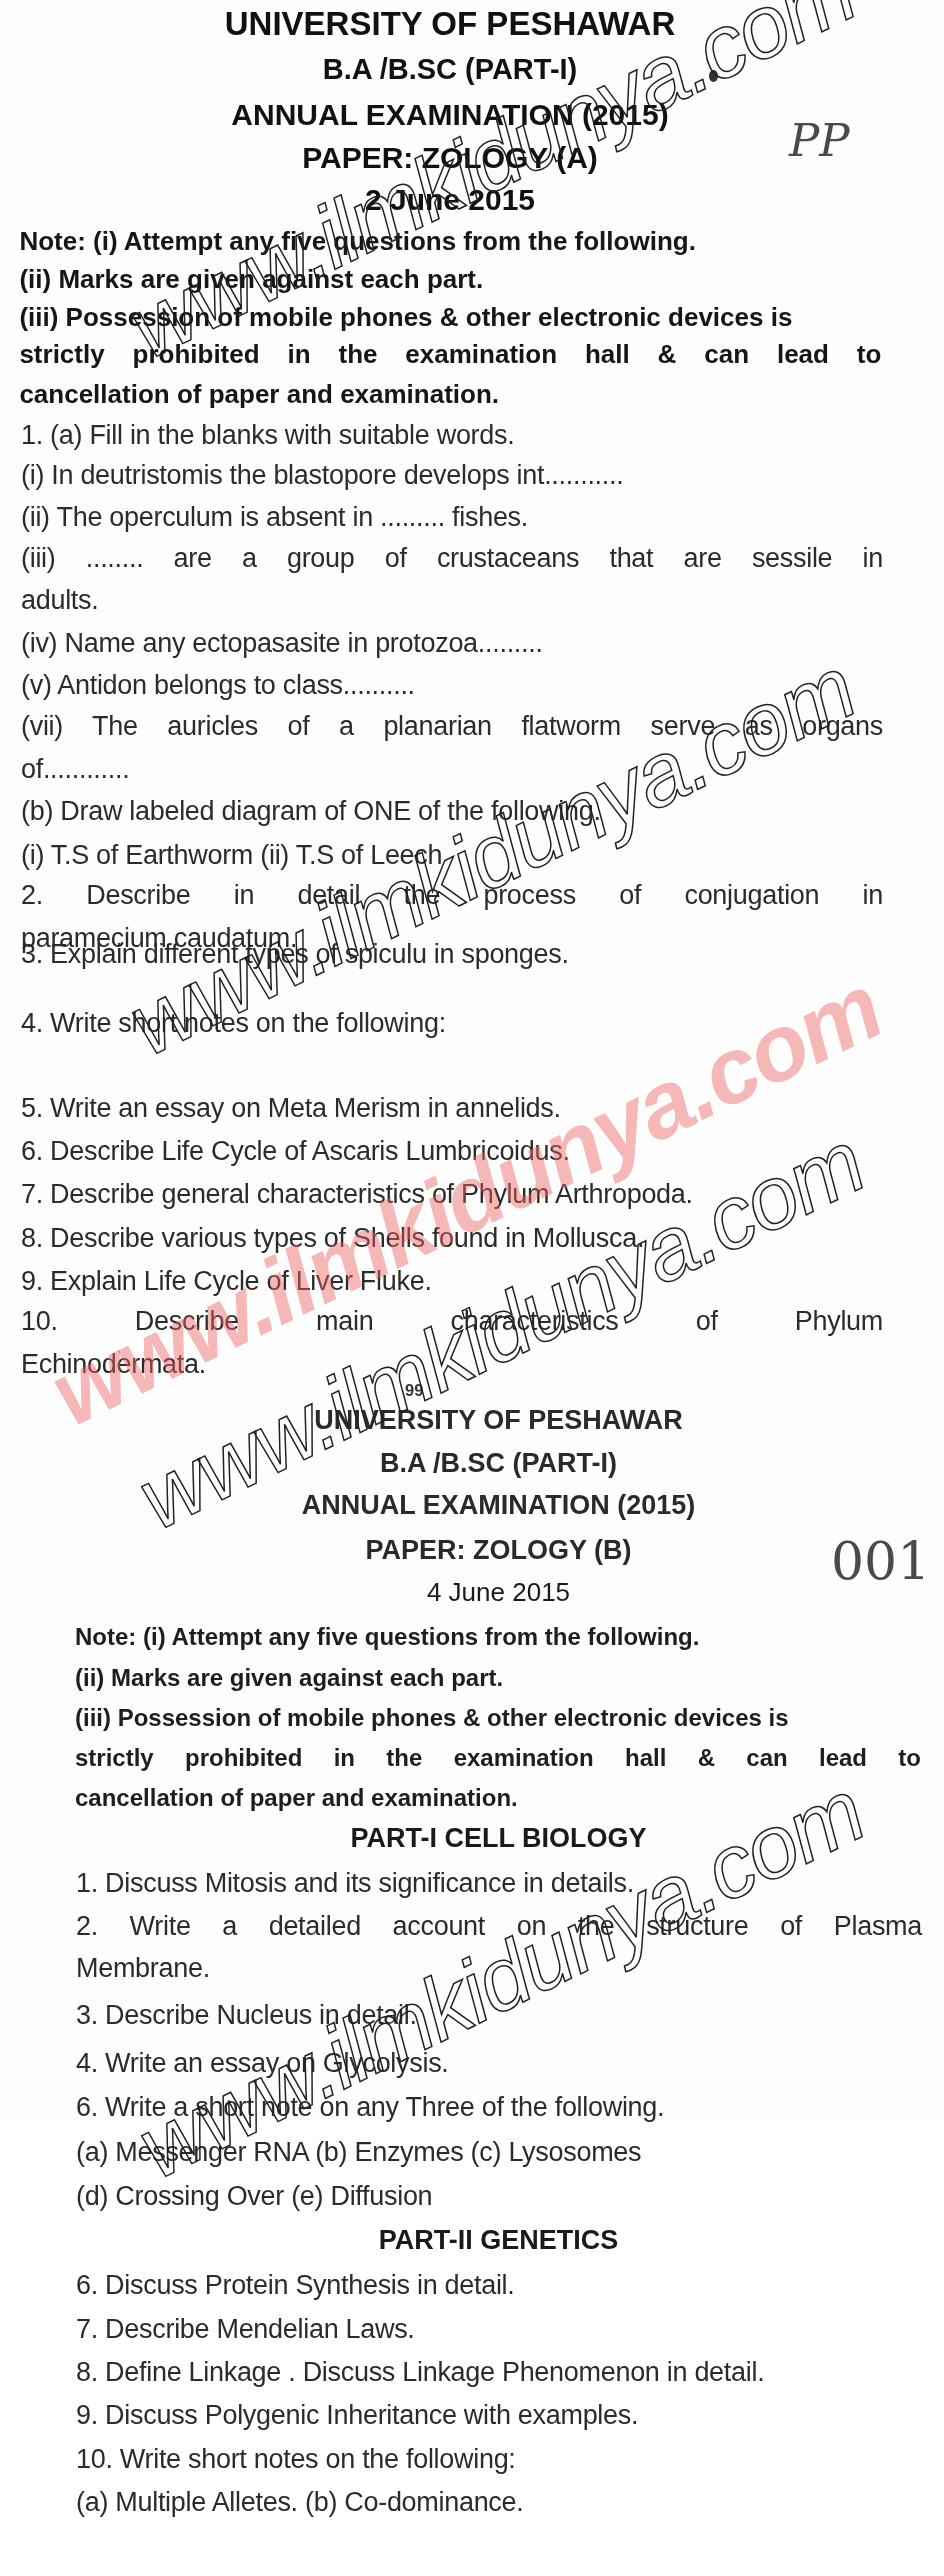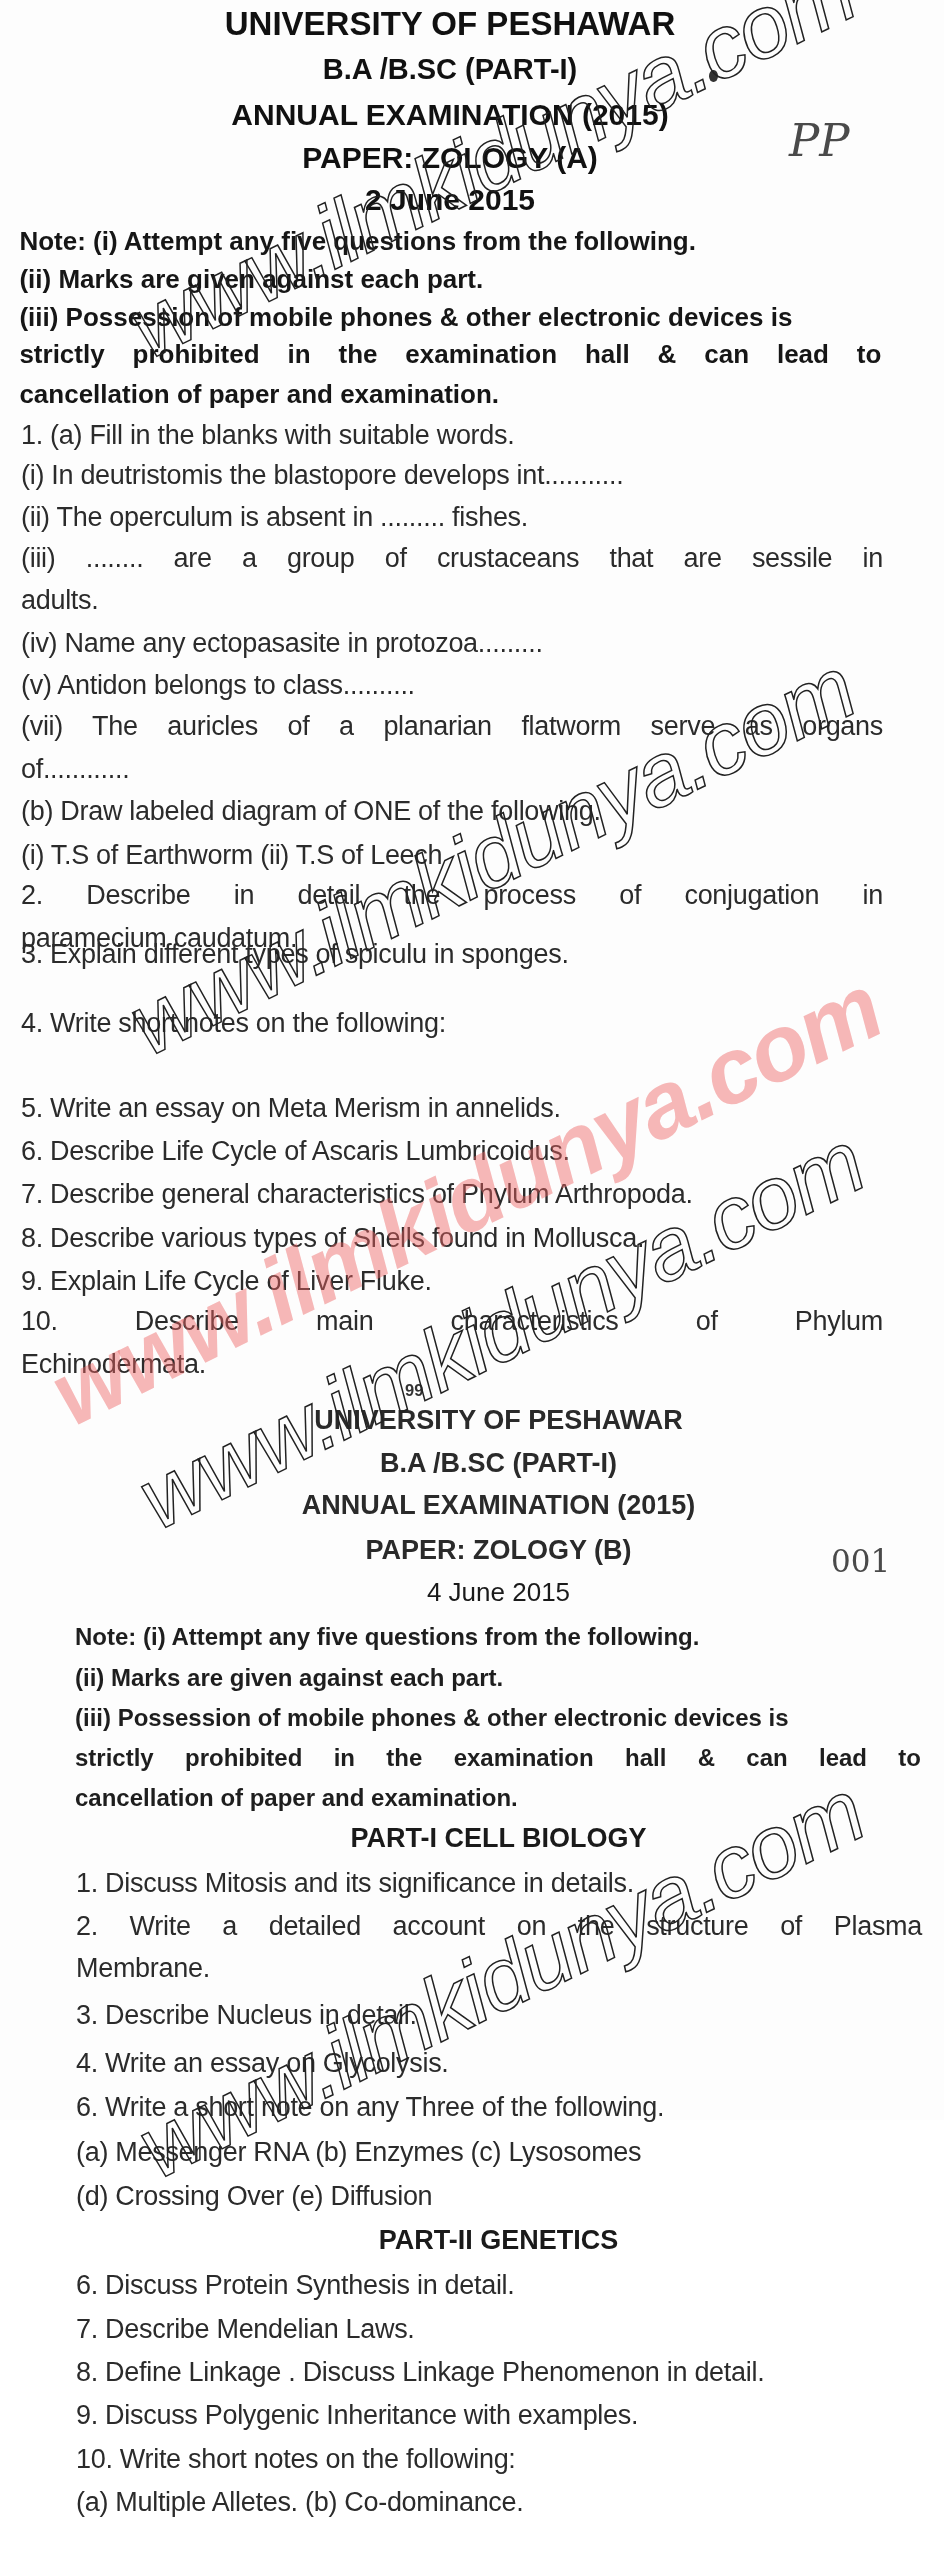--- a/index.html
+++ b/index.html
@@ -63,21 +63,21 @@
   <div class="ln qA" style="top:1281px;">9. Explain Life Cycle of Liver Fluke.</div>
   <div class="ln qA just justA" style="top:1321px;">10. Describe main characteristics of Phylum</div>
   <div class="ln qA" style="top:1364px;">Echinodermata.</div>
 
   <div class="ln" style="left:405px;top:1390px;font-size:16.5px;font-weight:bold;color:#333;">99</div>
   <div class="ln hB" style="top:1420px;">UNIVERSITY OF PESHAWAR</div>
   <div class="ln hB" style="top:1463px;">B.A /B.SC (PART-I)</div>
   <div class="ln hB" style="top:1505px;">ANNUAL EXAMINATION (2015)</div>
   <div class="ln hB" style="top:1550px;">PAPER: ZOLOGY (B)</div>
   <div class="ln hB" style="top:1592px;font-weight:normal;font-size:26px;color:#1a1a1a;">4 June 2015</div>
-  <div class="hand" style="left:831px;top:1561px;font-size:31px;font-style:normal;">001</div>
+  <div class="hand" style="left:831px;top:1561px;font-size:52px;font-style:normal;">001</div>
 
   <div class="ln noteB" style="top:1637px;">Note: (i) Attempt any five questions from the following.</div>
   <div class="ln noteB" style="top:1678px;">(ii) Marks are given against each part.</div>
   <div class="ln noteB" style="top:1718px;">(iii) Possession of mobile phones &amp; other electronic devices is</div>
   <div class="ln noteB just justB" style="top:1758px;">strictly prohibited in the examination hall &amp; can lead to</div>
   <div class="ln noteB" style="top:1798px;">cancellation of paper and examination.</div>
 
   <div class="ln secB" style="top:1838px;">PART-I CELL BIOLOGY</div>
   <div class="ln qB" style="top:1883px;">1. Discuss Mitosis and its significance in details.</div>
   <div class="ln qB just justB" style="top:1926px;">2. Write a detailed account on the structure of Plasma</div>

